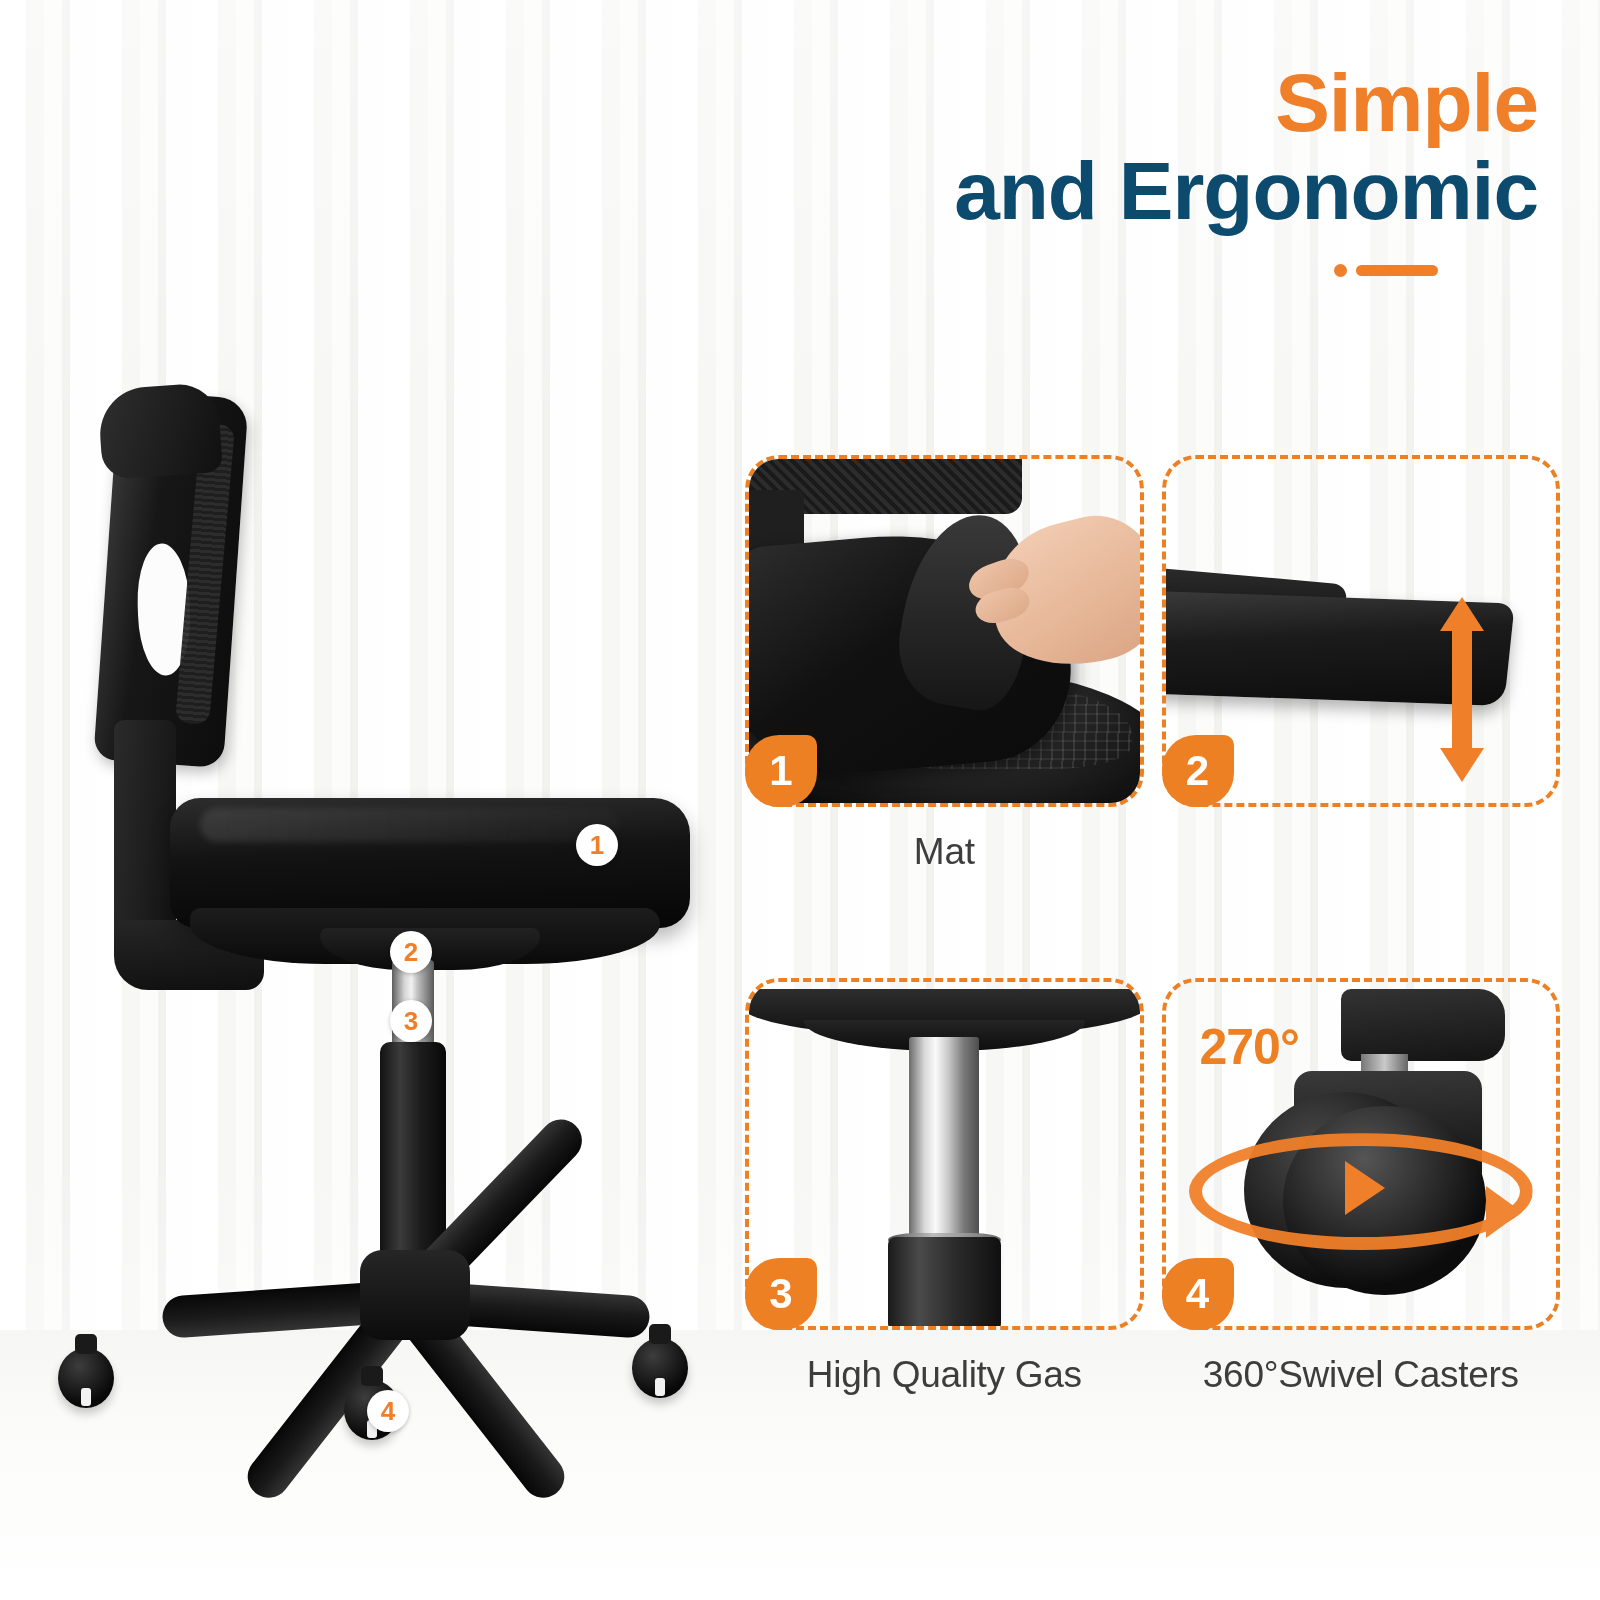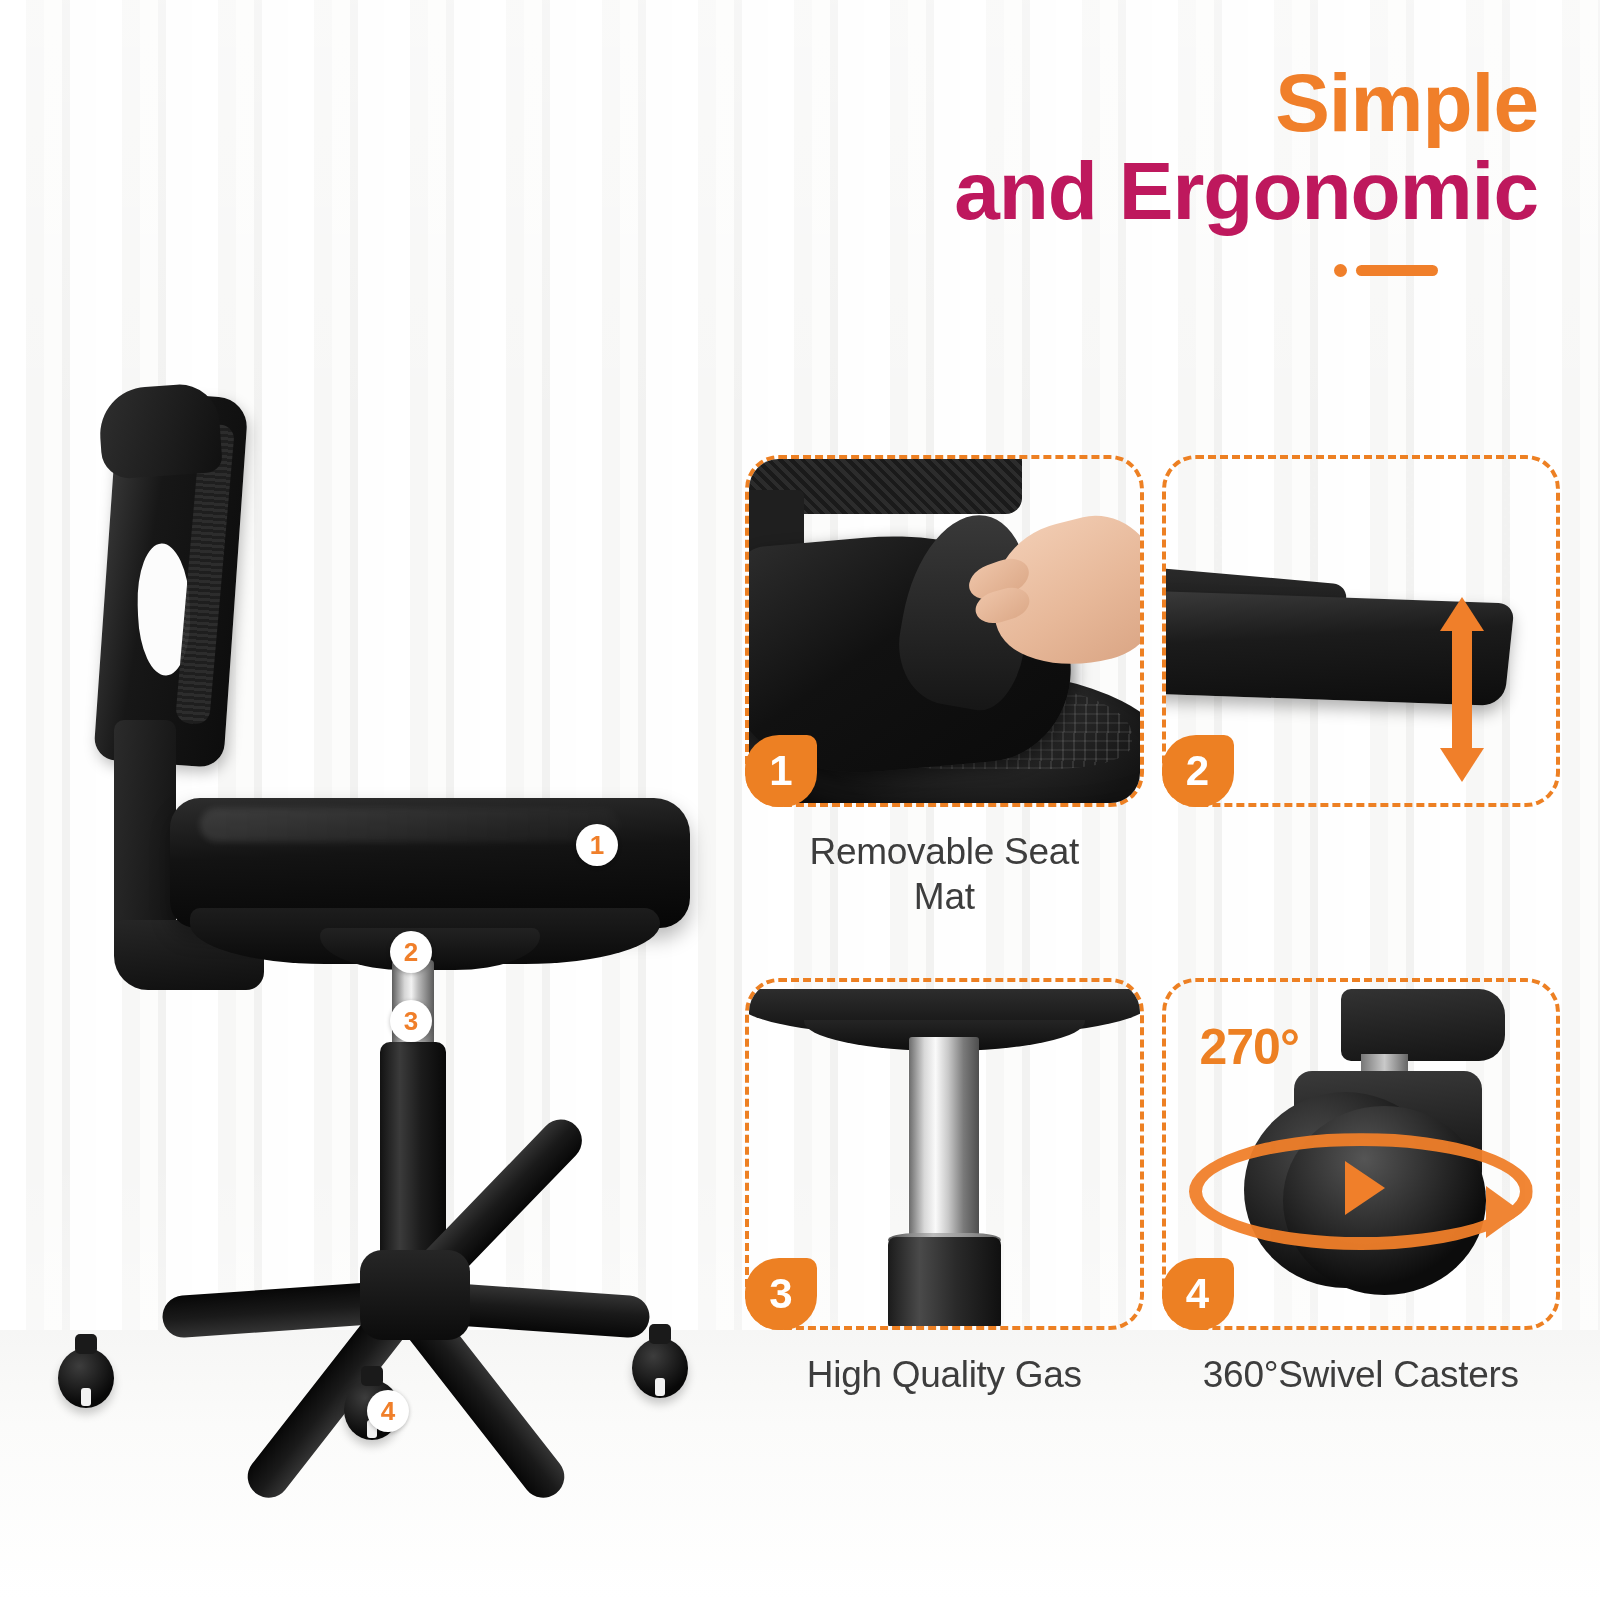--- a/index.html
+++ b/index.html
@@ -34,21 +34,21 @@
     z-index:1;
   }
 
   
   #header{ position:absolute; z-index:5; right:62px; top:60px; text-align:right; width:980px; }
   .t1{
     font-size:82px; font-weight:bold; color:#F07F2A;
     letter-spacing:-1px; line-height:1.05; white-space:nowrap;
   }
   .t2{
-    font-size:82px; font-weight:bold; color:#be185d;
+    font-size:82px; font-weight:bold; color:#0c4a6e;
     letter-spacing:-1px; line-height:1.05; white-space:nowrap; margin-top:2px;
   }
   .sub{
     font-size:35px; color:#3f3f3f; margin-top:26px; white-space:nowrap;
     letter-spacing:-.2px;
   }
   #accent{ display:flex; align-items:center; justify-content:flex-end; gap:9px; margin-top:30px; padding-right:100px;}
   #accent .dot{ width:13px; height:13px; border-radius:50%; background:#F07F2A; }
   #accent .bar{ width:82px; height:11px; border-radius:6px; background:#F07F2A; }
 
@@ -344,21 +344,20 @@
         <div class="c1-perf" style="position:absolute;"></div>
         <div class="blk c1-cloth"></div>
         <div class="blk c1-fold"></div>
         <div class="c1-hand" style="position:absolute;"></div>
         <div class="c1-fing" style="left:56%; top:30%; width:16%; height:10%; transform:rotate(-20deg);"></div>
         <div class="c1-fing" style="left:58%; top:38%; width:14%; height:9%;  transform:rotate(-16deg);"></div>
       </div>
       <div class="badge">1</div>
     </div>
     <div class="cap">
-      <div>Removable Seat</div>
       <div>Mat</div>
     </div>
   </div>
 
   <div class="cell">
     <div class="frame">
       <div class="photo">
         <div class="c2-mesh" style="position:absolute;"></div>
         <div class="c2-lever2" style="position:absolute;"></div>
         <div class="c2-lever" style="position:absolute;"></div>

